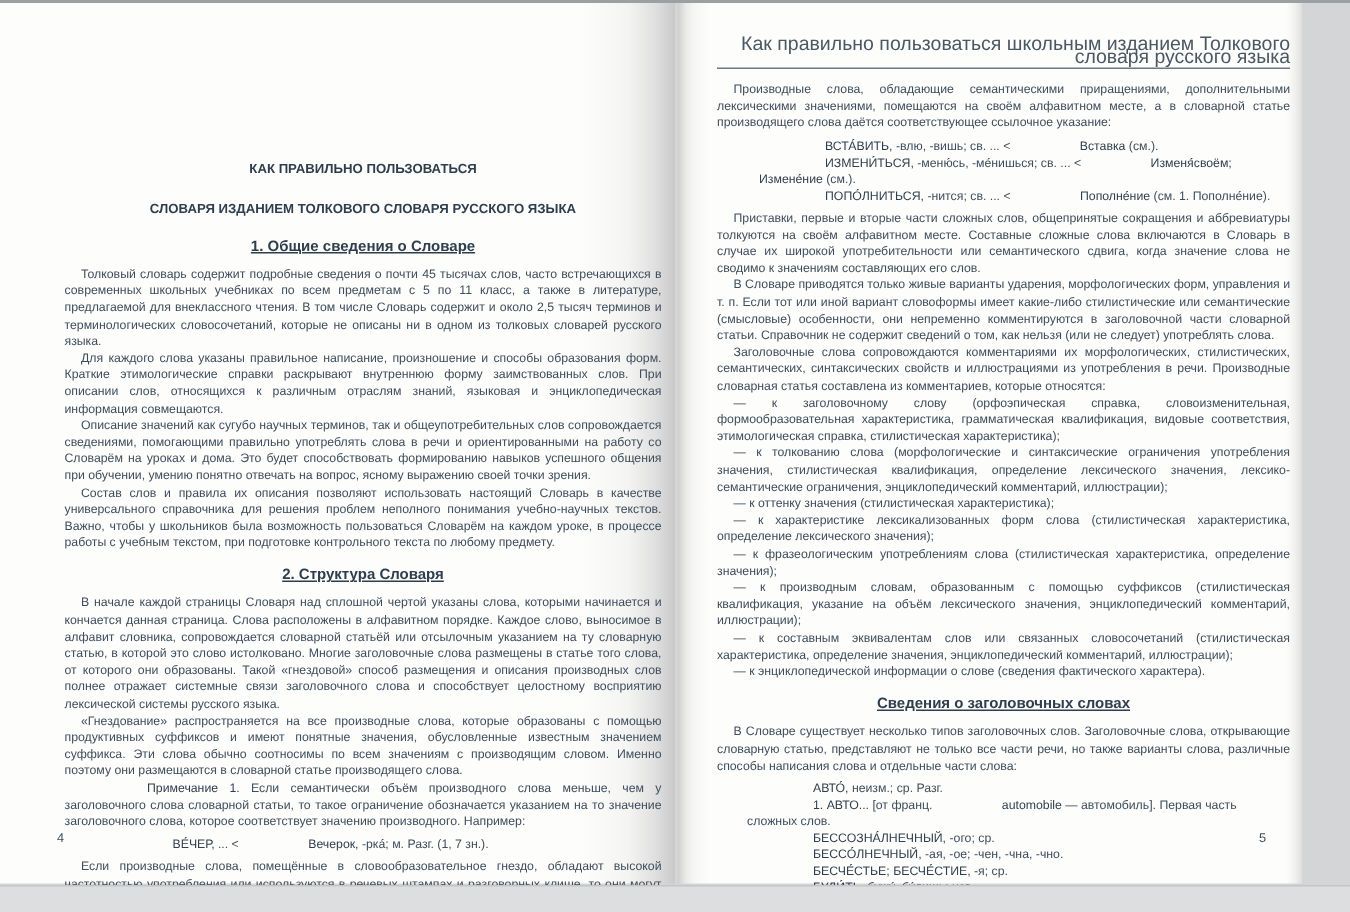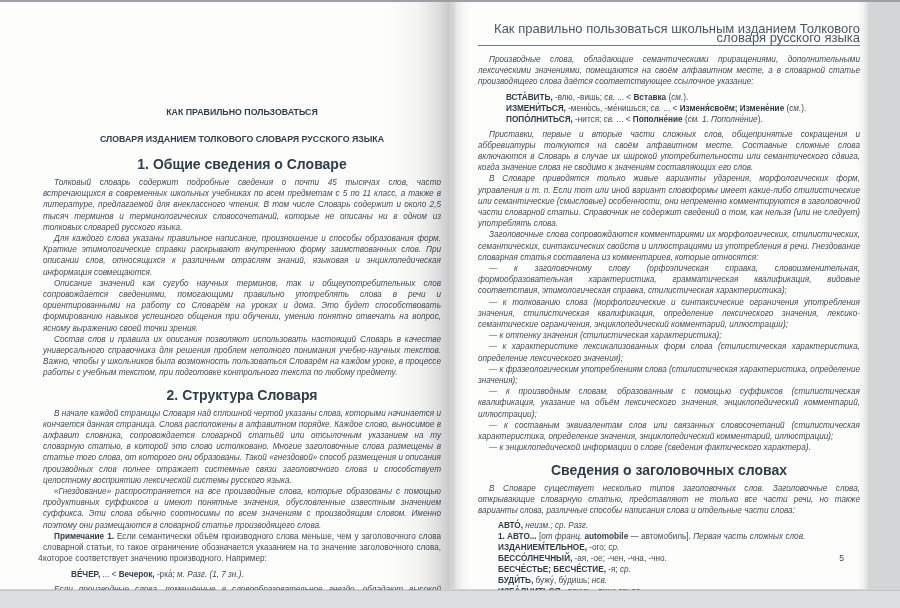--- a/index.html
+++ b/index.html
@@ -16,28 +16,28 @@
     left:0;width:450px;
     padding:90px 9px 0 43px;
     background:linear-gradient(to right,#fdfdfc 0%,#fdfdfc 86%,#f4f4f3 93%,#e0e0e0 97%,#c9c9c9 100%);
   }
   .page-right{
     left:452px;width:416px;
     padding:22px 8px 0 26px;
     background:linear-gradient(to right,#cfcfcf 0%,#e9e9e8 1.2%,#f6f6f5 2.5%,#fdfdfc 5%,#fdfdfc 97.5%,#efefee 99%,#dededd 100%);
   }
   .title{ text-align:center;font-weight:700;font-size:8.8px;line-height:12.5px;color:#2f3e4d;margin:14px;}
-  .sec-heading{text-align:center;font-weight:700;font-size:14px;line-height:11px;margin:11px 0 7px;color:#2f3e4d;}
-  .para{font-size:8.2px;line-height:11.2px;text-align:justify;text-indent:11px;margin:0;color:#3e4d5b;font-style:italic;}
+  .sec-heading{text-align:center;font-weight:700;font-size:10px;line-height:11px;margin:11px 0 7px;color:#2f3e4d;text-decoration:underline;}
+  .para{font-size:8.2px;line-height:11.2px;text-align:justify;text-indent:11px;margin:0;color:#3e4d5b;}
   .rich-para{font-size:8.2px;line-height:11.2px;text-align:justify;text-indent:11px;margin:0;color:#3e4d5b;}
   .example-block{margin:4px 0 4px 28px;}
   .entry-block{margin:4px 0 0 20px;}
   .rich-line{font-size:8.2px;line-height:11px;color:#3e4d5b;}
-  .seg-b{font-weight:700;color:#2f3e4d;}
-  .seg-i{font-style:italic;margin-top:10px;}
+  .seg-b{font-weight:400;color:#2f3e4d;margin-left:44px;}
+  .seg-i{margin-top:10px;}
   .running-head{font-size:13px;line-height:9px;text-align:right;color:#4a5864;padding-bottom:3px;border-bottom:1px solid #6b7884;margin:0 0 8px 0;}
   .page-num{position:absolute;bottom:26px;font-size:8.5px;color:#3e4d5b;}
   .page-num-left{left:38px;}
   .page-num-right{right:24px;}
 </style>
 </head>
 <body>
 
 <div class="top-line"></div>
 
@@ -72,38 +72,38 @@
   <div class="running-head">Как правильно пользоваться школьным изданием Толкового словаря русского языка</div>
   <p class="para">Производные слова, обладающие семантическими приращениями, дополнительными лексическими значениями, помещаются на своём алфавитном месте, а в словарной статье производящего слова даётся соответствующее ссылочное указание:</p>
   <div class="example-block">
       <div class="rich-line"><span class="seg-b">ВСТА́ВИТЬ,</span><span class="seg-r"> -влю, -вишь; </span><span class="seg-i">св.</span><span class="seg-r"> ... &lt; </span><span class="seg-b">Вставка</span><span class="seg-r"> (</span><span class="seg-i">см.</span><span class="seg-r">).</span></div>
       <div class="rich-line"><span class="seg-b">ИЗМЕНИ́ТЬСЯ,</span><span class="seg-r"> -меню́сь, -ме́нишься; </span><span class="seg-i">св.</span><span class="seg-r"> ... &lt; </span><span class="seg-b">Изменя́своём; Измене́ние</span><span class="seg-r"> (</span><span class="seg-i">см.</span><span class="seg-r">).</span></div>
       <div class="rich-line"><span class="seg-b">ПОПО́ЛНИТЬСЯ,</span><span class="seg-r"> -нится; </span><span class="seg-i">св.</span><span class="seg-r"> ... &lt; </span><span class="seg-b">Пополне́ние</span><span class="seg-r"> (</span><span class="seg-i">см. 1. Пополне́ние</span><span class="seg-r">).</span></div>
     </div>
   <div>
       <p class="para">Приставки, первые и вторые части сложных слов, общепринятые сокращения и аббревиатуры толкуются на своём алфавитном месте. Составные сложные слова включаются в Словарь в случае их широкой употребительности или семантического сдвига, когда значение слова не сводимо к значениям составляющих его слов.</p>
       <p class="para">В Словаре приводятся только живые варианты ударения, морфологических форм, управления и т. п. Если тот или иной вариант словоформы имеет какие-либо стилистические или семантические (смысловые) особенности, они непременно комментируются в заголовочной части словарной статьи. Справочник не содержит сведений о том, как нельзя (или не следует) употреблять слова.</p>
-      <p class="para">Заголовочные слова сопровождаются комментариями их морфологических, стилистических, семантических, синтаксических свойств и иллюстрациями из употребления в речи. Гнездование словарная статья составлена из комментариев, которые относятся:</p>
+      <p class="para">Заголовочные слова сопровождаются комментариями их морфологических, стилистических, семантических, синтаксических свойств и иллюстрациями из употребления в речи. Производные словарная статья составлена из комментариев, которые относятся:</p>
     </div>
   <div>
       <p class="para">— к заголовочному слову (орфоэпическая справка, словоизменительная, формообразовательная характеристика, грамматическая квалификация, видовые соответствия, этимологическая справка, стилистическая характеристика);</p>
       <p class="para">— к толкованию слова (морфологические и синтаксические ограничения употребления значения, стилистическая квалификация, определение лексического значения, лексико-семантические ограничения, энциклопедический комментарий, иллюстрации);</p>
       <p class="para">— к оттенку значения (стилистическая характеристика);</p>
       <p class="para">— к характеристике лексикализованных форм слова (стилистическая характеристика, определение лексического значения);</p>
       <p class="para">— к фразеологическим употреблениям слова (стилистическая характеристика, определение значения);</p>
       <p class="para">— к производным словам, образованным с помощью суффиксов (стилистическая квалификация, указание на объём лексического значения, энциклопедический комментарий, иллюстрации);</p>
       <p class="para">— к составным эквивалентам слов или связанных словосочетаний (стилистическая характеристика, определение значения, энциклопедический комментарий, иллюстрации);</p>
       <p class="para">— к энциклопедической информации о слове (сведения фактического характера).</p>
     </div>
   <div class="sec-heading">Сведения о заголовочных словах</div>
   <p class="para">В Словаре существует несколько типов заголовочных слов. Заголовочные слова, открывающие словарную статью, представляют не только все части речи, но также варианты слова, различные способы написания слова и отдельные части слова:</p>
   <div class="entry-block">
       <div class="rich-line"><span class="seg-b">АВТО́,</span><span class="seg-i"> неизм.; ср. Разг.</span></div>
       <div class="rich-line"><span class="seg-b">1. АВТО...</span><span class="seg-r"> [</span><span class="seg-i">от франц.</span><span class="seg-r"> </span><span class="seg-b">automobile</span><span class="seg-r"> — автомобиль]. </span><span class="seg-i">Первая часть сложных слов.</span></div>
-      <div class="rich-line"><span class="seg-b">ИЗДАНИЕМ́ТЕЛЬНОЕ,</span><span class="seg-r"> -ого; </span><span class="seg-i">ср.</span></div>
+      <div class="rich-line"><span class="seg-b">БЕССОЗНА́ЛНЕЧНЫЙ,</span><span class="seg-r"> -ого; </span><span class="seg-i">ср.</span></div>
       <div class="rich-line"><span class="seg-b">БЕССО́ЛНЕЧНЫЙ,</span><span class="seg-r"> -ая, -ое; -чен, -чна, -чно.</span></div>
       <div class="rich-line"><span class="seg-b">БЕСЧЕ́СТЬЕ; БЕСЧЕ́СТИЕ,</span><span class="seg-r"> -я; </span><span class="seg-i">ср.</span></div>
       <div class="rich-line"><span class="seg-b">БУДИ́ТЬ,</span><span class="seg-r"> бужу́, бу́дишь; </span><span class="seg-i">нсв.</span></div>
       <div class="rich-line"><span class="seg-b">ИЗБА́ЛНИТЬСЯ,</span><span class="seg-r"> -влюсь, -вишься; </span><span class="seg-i">св.</span></div>
       <div class="rich-line"><span class="seg-b">ИГНОРИ́РОВАТЬ,</span><span class="seg-r"> -рую, -руешь; </span><span class="seg-i">св. и нсв.</span></div>
       <div class="rich-line"><span class="seg-b">МАТЬ-И-МА́ЧЕХА,</span><span class="seg-r"> -и; </span><span class="seg-i">ж.</span></div>
     </div>
   <div class="page-num page-num-right">5</div>
 </div>
 

